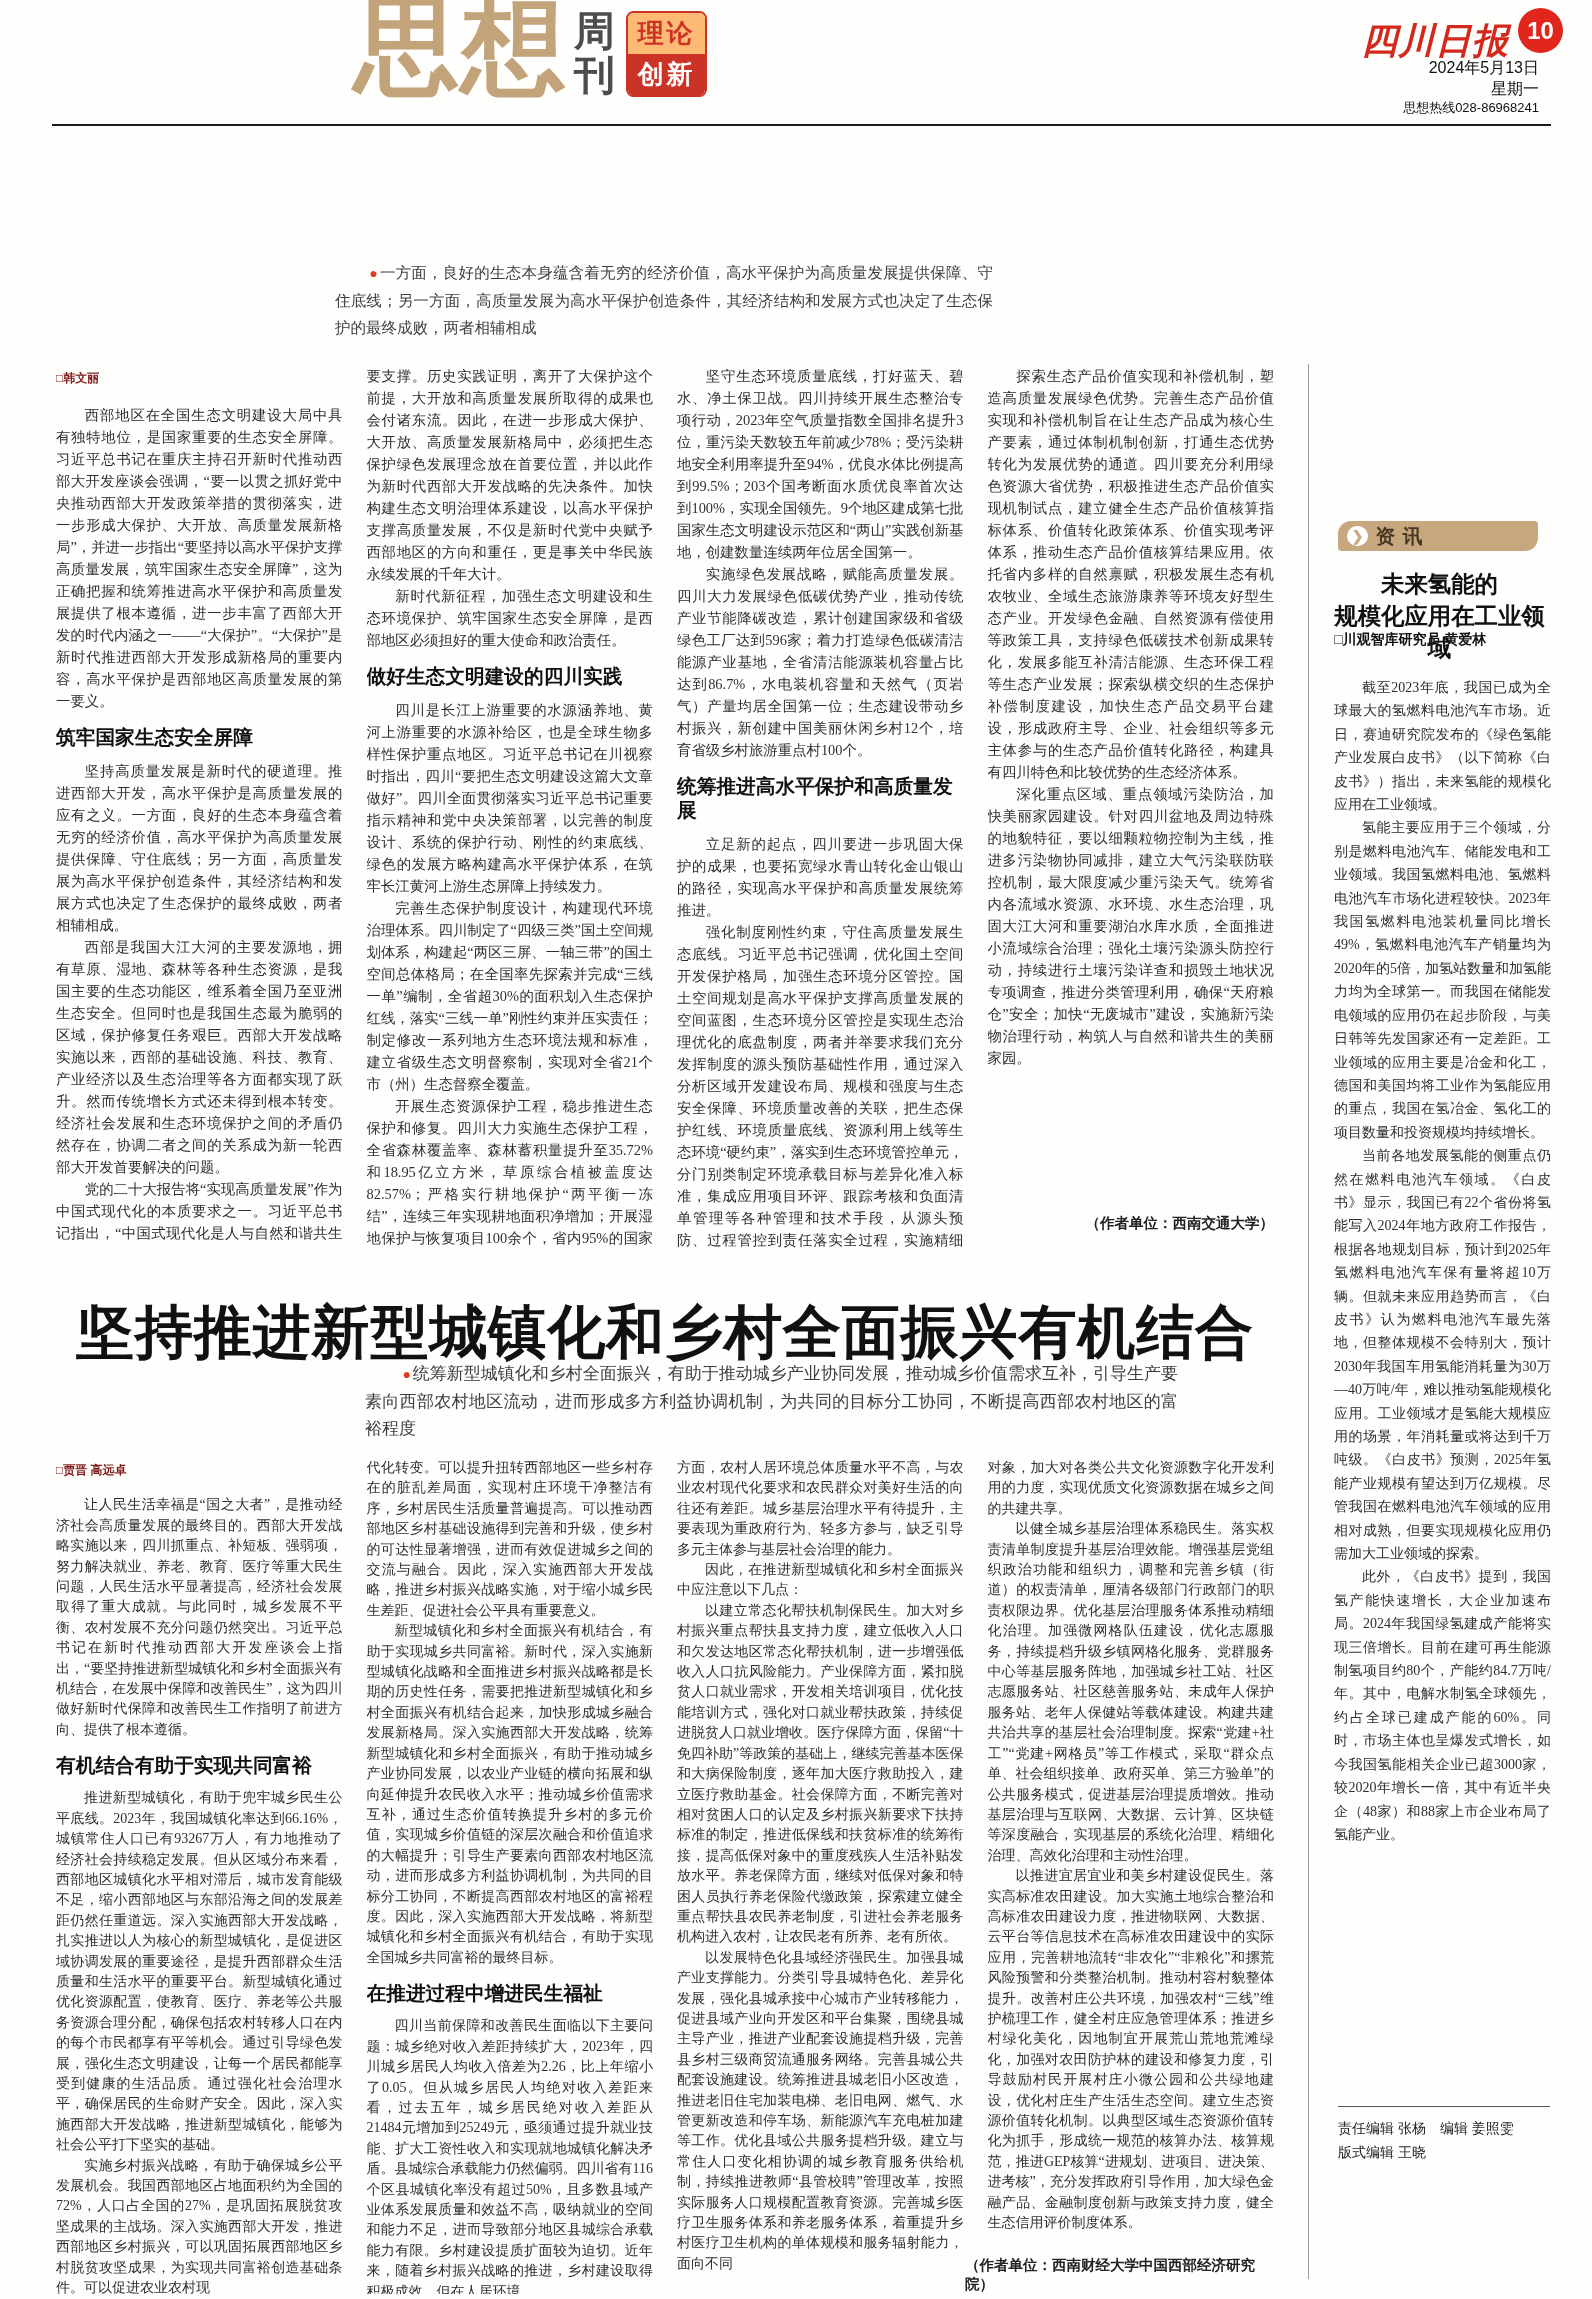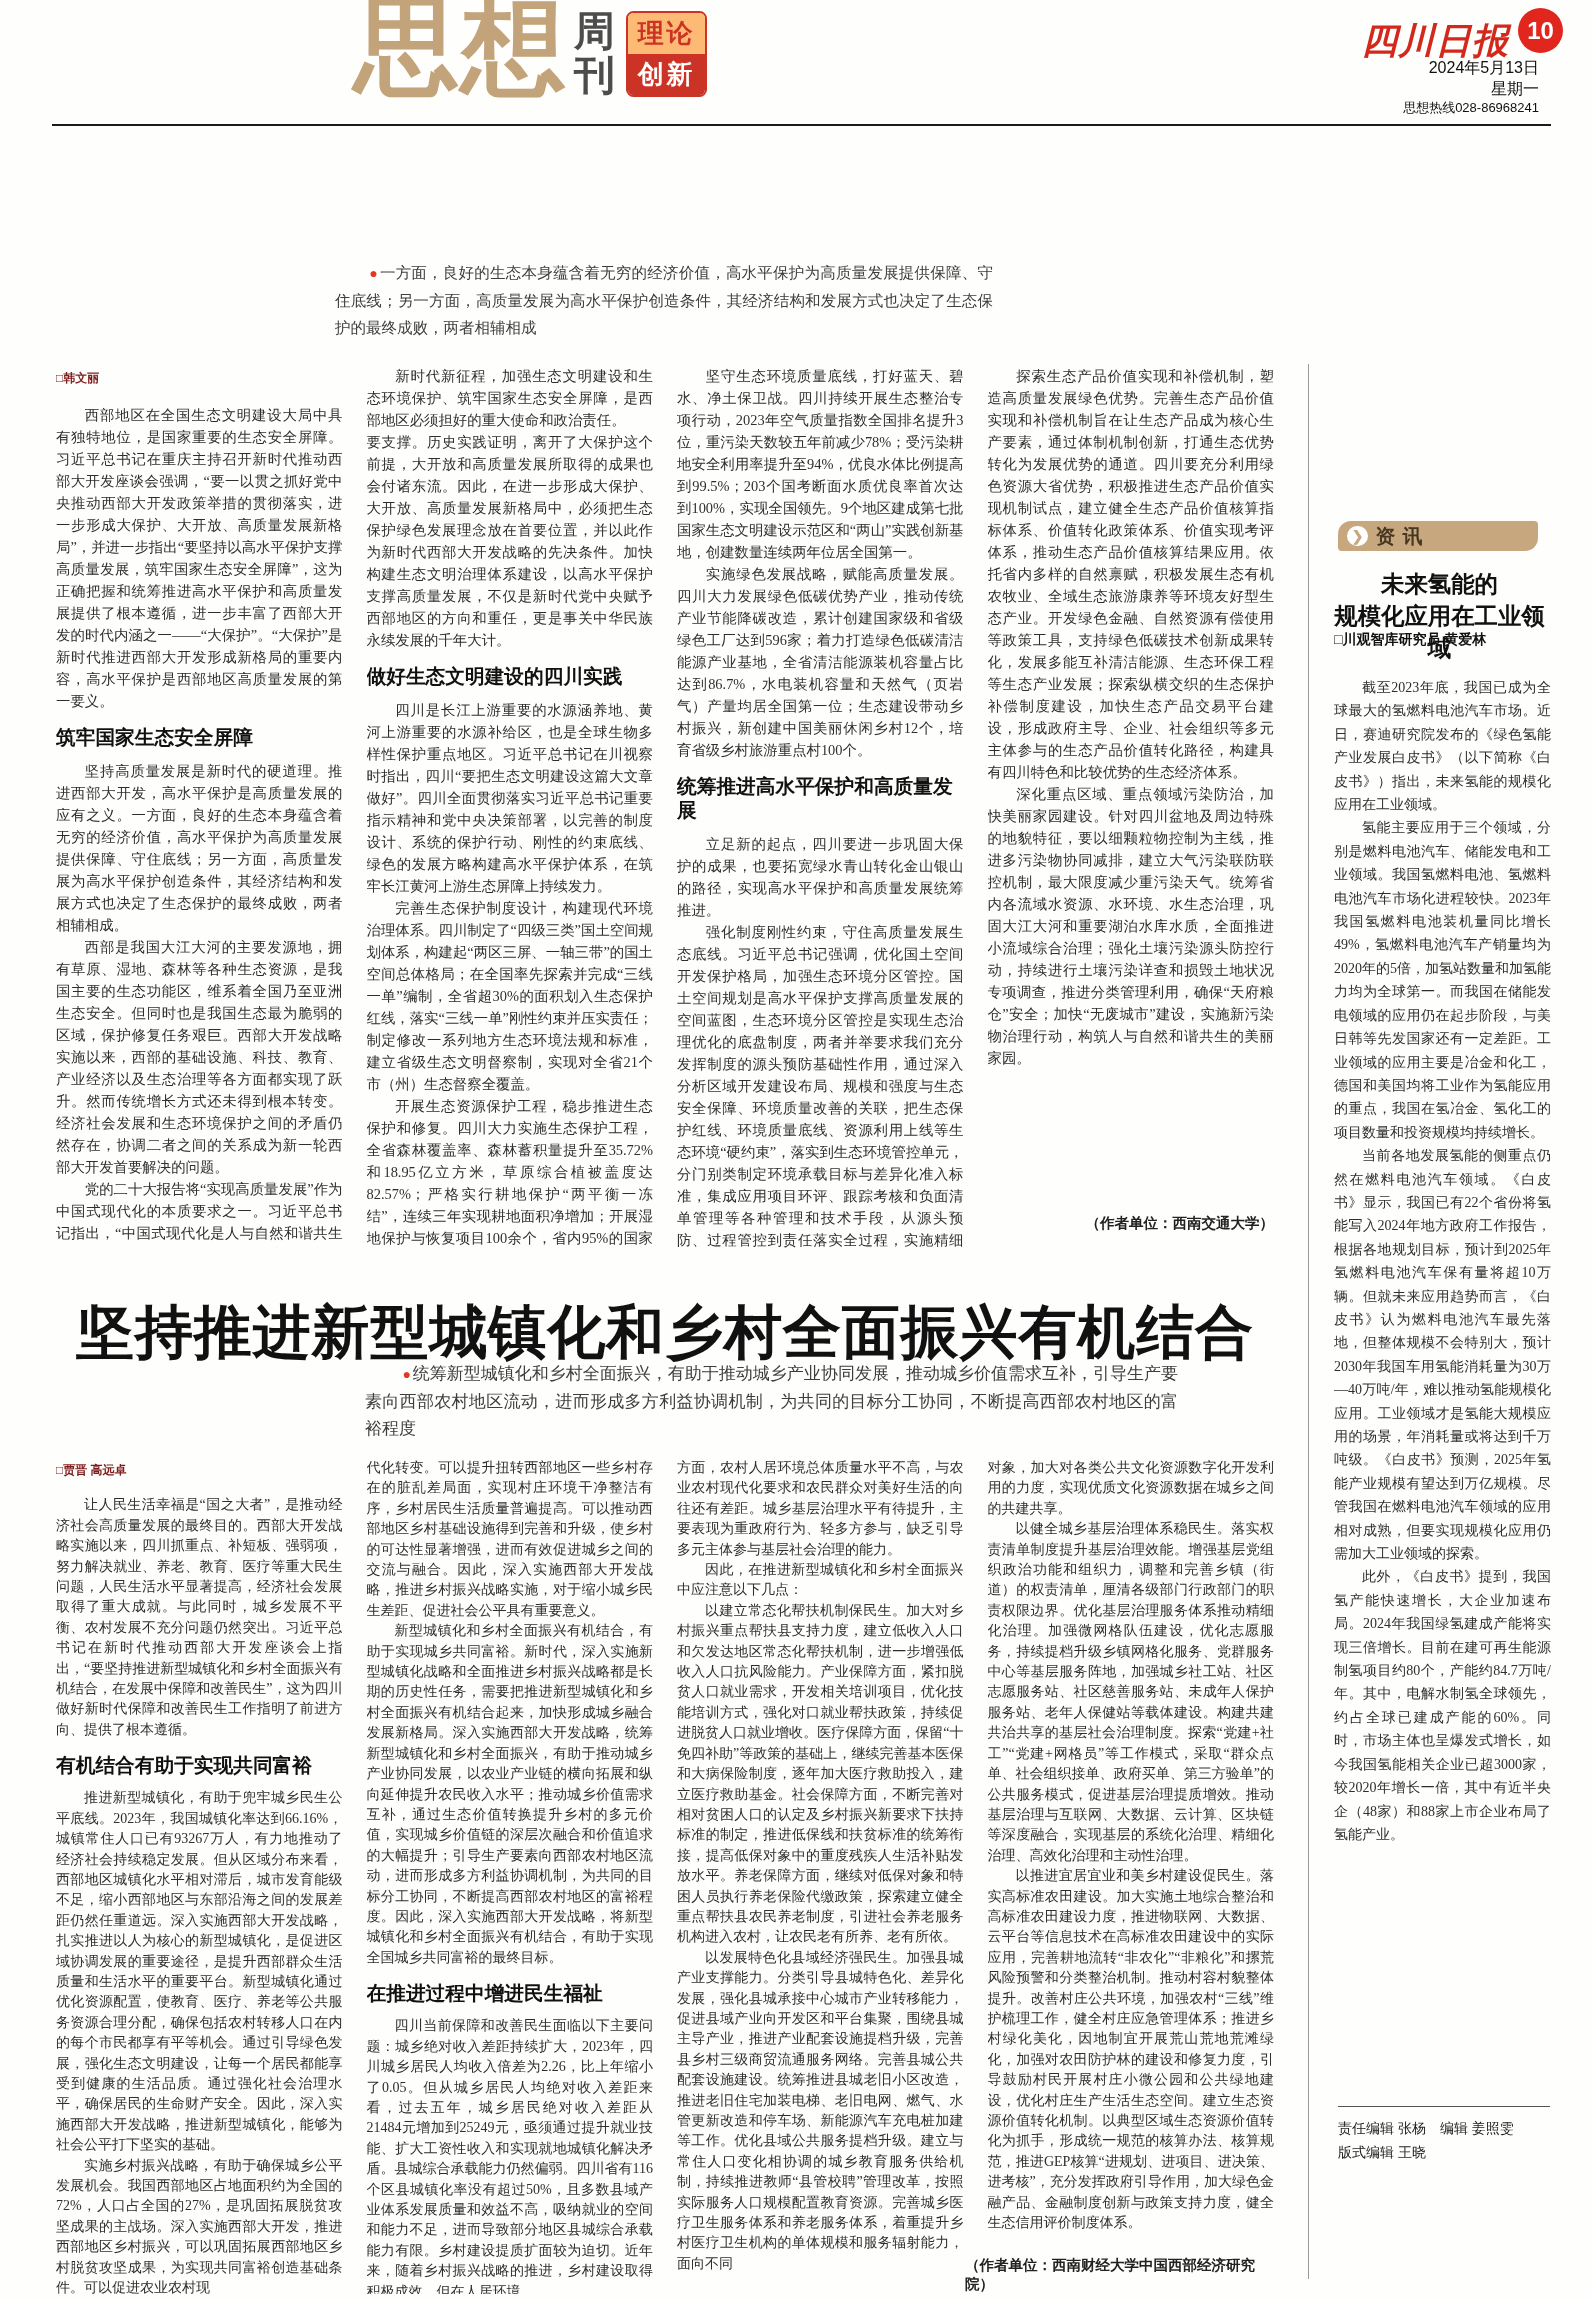--- a/index.html
+++ b/index.html
@@ -98,22 +98,22 @@
     <div class="cols">
       <div class="col">
           <p class="itm itm-byline">□韩文丽</p>
           <p class="itm itm-p">西部地区在全国生态文明建设大局中具有独特地位，是国家重要的生态安全屏障。习近平总书记在重庆主持召开新时代推动西部大开发座谈会强调，“要一以贯之抓好党中央推动西部大开发政策举措的贯彻落实，进一步形成大保护、大开放、高质量发展新格局”，并进一步指出“要坚持以高水平保护支撑高质量发展，筑牢国家生态安全屏障”，这为正确把握和统筹推进高水平保护和高质量发展提供了根本遵循，进一步丰富了西部大开发的时代内涵之一——“大保护”。“大保护”是新时代推进西部大开发形成新格局的重要内容，高水平保护是西部地区高质量发展的第一要义。</p>
           <h3 class="itm itm-h">筑牢国家生态安全屏障</h3>
           <p class="itm itm-p">坚持高质量发展是新时代的硬道理。推进西部大开发，高水平保护是高质量发展的应有之义。一方面，良好的生态本身蕴含着无穷的经济价值，高水平保护为高质量发展提供保障、守住底线；另一方面，高质量发展为高水平保护创造条件，其经济结构和发展方式也决定了生态保护的最终成败，两者相辅相成。</p>
           <p class="itm itm-p">西部是我国大江大河的主要发源地，拥有草原、湿地、森林等各种生态资源，是我国主要的生态功能区，维系着全国乃至亚洲生态安全。但同时也是我国生态最为脆弱的区域，保护修复任务艰巨。西部大开发战略实施以来，西部的基础设施、科技、教育、产业经济以及生态治理等各方面都实现了跃升。然而传统增长方式还未得到根本转变。经济社会发展和生态环境保护之间的矛盾仍然存在，协调二者之间的关系成为新一轮西部大开发首要解决的问题。</p>
           <p class="itm itm-p">党的二十大报告将“实现高质量发展”作为中国式现代化的本质要求之一。习近平总书记指出，“中国式现代化是人与自然和谐共生的现代化”“生态优先、绿色低碳的高质量发展只有依靠高水平保护才能实现”，其深刻的生态文明意蕴彰显高水平保护是高质量发展的内在要求和重</p>
         </div>
       <div class="col">
+          <p class="itm itm-pc">要支撑。历史实践证明，离开了大保护这个前提，大开放和高质量发展所取得的成果也会付诸东流。因此，在进一步形成大保护、大开放、高质量发展新格局中，必须把生态保护绿色发展理念放在首要位置，并以此作为新时代西部大开发战略的先决条件。加快构建生态文明治理体系建设，以高水平保护支撑高质量发展，不仅是新时代党中央赋予西部地区的方向和重任，更是事关中华民族永续发展的千年大计。</p>
           <p class="itm itm-p">新时代新征程，加强生态文明建设和生态环境保护、筑牢国家生态安全屏障，是西部地区必须担好的重大使命和政治责任。</p>
-          <p class="itm itm-pc">要支撑。历史实践证明，离开了大保护这个前提，大开放和高质量发展所取得的成果也会付诸东流。因此，在进一步形成大保护、大开放、高质量发展新格局中，必须把生态保护绿色发展理念放在首要位置，并以此作为新时代西部大开发战略的先决条件。加快构建生态文明治理体系建设，以高水平保护支撑高质量发展，不仅是新时代党中央赋予西部地区的方向和重任，更是事关中华民族永续发展的千年大计。</p>
           <h3 class="itm itm-h">做好生态文明建设的四川实践</h3>
           <p class="itm itm-p">四川是长江上游重要的水源涵养地、黄河上游重要的水源补给区，也是全球生物多样性保护重点地区。习近平总书记在川视察时指出，四川“要把生态文明建设这篇大文章做好”。四川全面贯彻落实习近平总书记重要指示精神和党中央决策部署，以完善的制度设计、系统的保护行动、刚性的约束底线、绿色的发展方略构建高水平保护体系，在筑牢长江黄河上游生态屏障上持续发力。</p>
           <p class="itm itm-p">完善生态保护制度设计，构建现代环境治理体系。四川制定了“四级三类”国土空间规划体系，构建起“两区三屏、一轴三带”的国土空间总体格局；在全国率先探索并完成“三线一单”编制，全省超30%的面积划入生态保护红线，落实“三线一单”刚性约束并压实责任；制定修改一系列地方生态环境法规和标准，建立省级生态文明督察制，实现对全省21个市（州）生态督察全覆盖。</p>
           <p class="itm itm-p">开展生态资源保护工程，稳步推进生态保护和修复。四川大力实施生态保护工程，全省森林覆盖率、森林蓄积量提升至35.72%和18.95亿立方米，草原综合植被盖度达82.57%；严格实行耕地保护“两平衡一冻结”，连续三年实现耕地面积净增加；开展湿地保护与恢复项目100余个，省内95%的国家重点保护动植物、90%的自然生态系统得到保护；黄河上游若尔盖草原湿地山水林田湖草沙冰一体化保护和修复国家重大工程建设高质量推进，生态保护修复面积19.15万公顷。</p>
         </div>
       <div class="col">
           <p class="itm itm-p">坚守生态环境质量底线，打好蓝天、碧水、净土保卫战。四川持续开展生态整治专项行动，2023年空气质量指数全国排名提升3位，重污染天数较五年前减少78%；受污染耕地安全利用率提升至94%，优良水体比例提高到99.5%；203个国考断面水质优良率首次达到100%，实现全国领先。9个地区建成第七批国家生态文明建设示范区和“两山”实践创新基地，创建数量连续两年位居全国第一。</p>
           <p class="itm itm-p">实施绿色发展战略，赋能高质量发展。四川大力发展绿色低碳优势产业，推动传统产业节能降碳改造，累计创建国家级和省级绿色工厂达到596家；着力打造绿色低碳清洁能源产业基地，全省清洁能源装机容量占比达到86.7%，水电装机容量和天然气（页岩气）产量均居全国第一位；生态建设带动乡村振兴，新创建中国美丽休闲乡村12个，培育省级乡村旅游重点村100个。</p>
           <h3 class="itm itm-h">统筹推进高水平保护和高质量发展</h3>
           <p class="itm itm-p">立足新的起点，四川要进一步巩固大保护的成果，也要拓宽绿水青山转化金山银山的路径，实现高水平保护和高质量发展统筹推进。</p>

